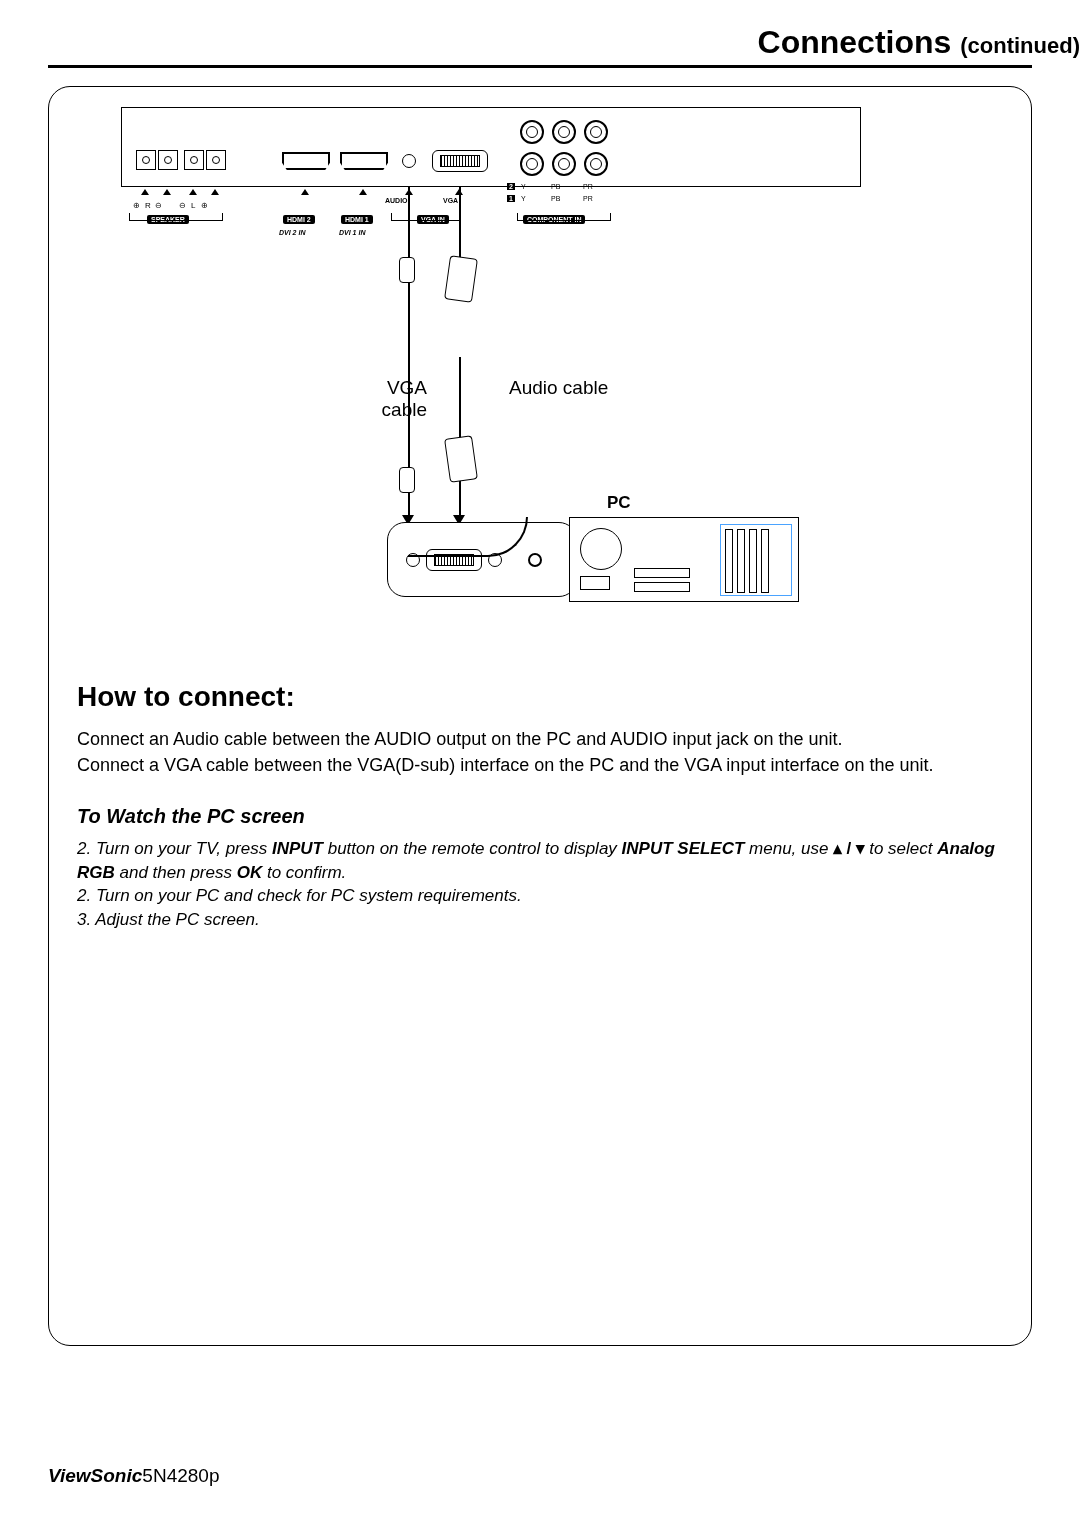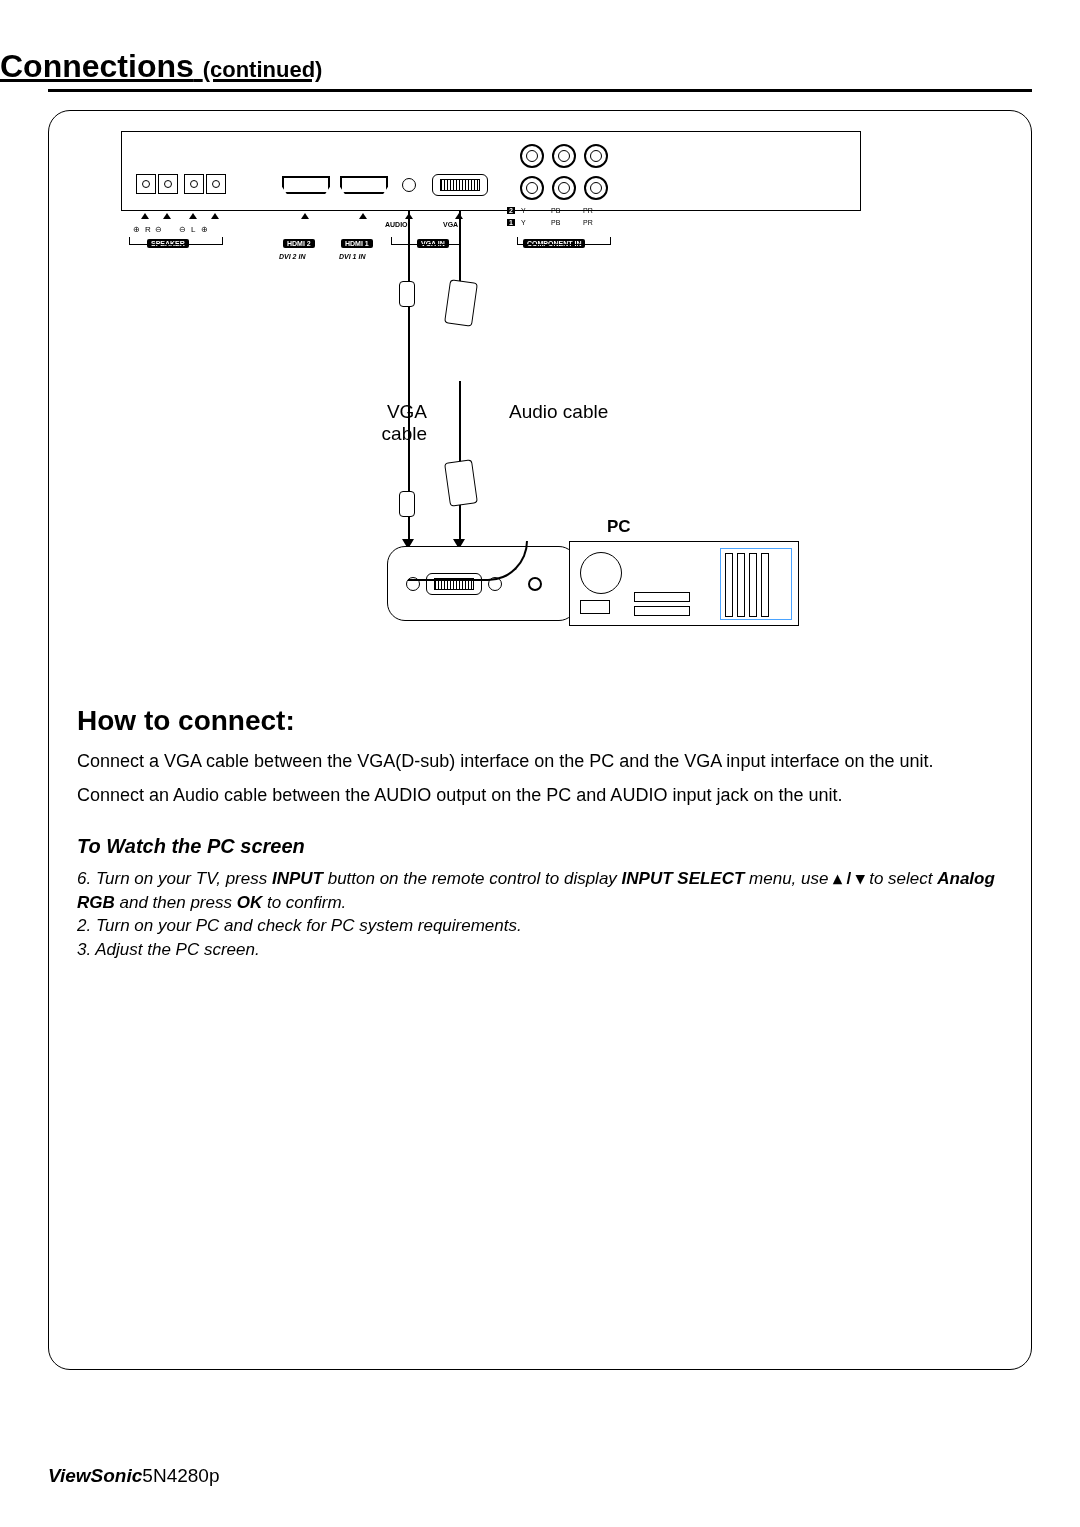--- a/index.html
+++ b/index.html
@@ -5,25 +5,24 @@
   * { box-sizing: border-box; margin: 0; padding: 0; }
   body {
     font-family: Arial, Helvetica, sans-serif;
     background: #fff;
     width: 1080px;
     height: 1527px;
     position: relative;
     color: #000;
   }
   .page-title {
-    text-align: left;
+    text-align: right;
     font-size: 32px;
     font-weight: bold;
-    padding-top: 48px;
-    text-decoration: underline;
+    padding-top: 24px;
   }
   .page-title .cont {
     font-size: 22px;
     font-weight: bold;
   }
   .title-underline {
     border-bottom: 3px solid #000;
     margin: 4px 48px 0 48px;
   }
   .section-box {
@@ -254,27 +253,27 @@
         <div style="position:absolute;left:28px;top:4px;width:8px;height:64px;border:1px solid #000"></div>
         <div style="position:absolute;left:40px;top:4px;width:8px;height:64px;border:1px solid #000"></div>
       </div>
     </div>
 
     <div style="position:absolute;left:359px;top:420px;width:120px;height:40px;border-bottom:2px solid #000;border-right:2px solid #000;border-bottom-right-radius:40px"></div>
   </div>
 
   <div class="text-body">
     <div class="h2">How to connect:</div>
+    <p style="margin-top:8px">Connect an Audio cable between  the AUDIO output on the PC and AUDIO input jack on the unit.</p>
     <p>Connect a VGA cable between the VGA(D-sub) interface on the PC and the VGA input interface on the unit.</p>
-    <p style="margin-top:8px">Connect an Audio cable between  the AUDIO output on the PC and AUDIO input jack on the unit.</p>
 
     <div class="h3">To Watch the PC screen</div>
     <div class="instr">
       <div>
-        <span>6. Turn on your TV, press </span><span class="b">INPUT</span><span> button on the remote control to display </span><span class="b">INPUT SELECT</span><span> menu, use </span><span class="arrow-glyph">▴ / ▾</span><span> to select </span><span class="b">Analog RGB</span><span> and then press </span><span class="b">OK</span><span> to confirm.</span>
+        <span>2. Turn on your TV, press </span><span class="b">INPUT</span><span> button on the remote control to display </span><span class="b">INPUT SELECT</span><span> menu, use </span><span class="arrow-glyph">▴ / ▾</span><span> to select </span><span class="b">Analog RGB</span><span> and then press </span><span class="b">OK</span><span> to confirm.</span>
       </div>
       <div>2. Turn on your PC and check for PC system requirements.</div>
       <div>3. Adjust the PC screen.</div>
     </div>
   </div>
 </div>
 
 <div class="footer">
   <span class="brand">ViewSonic</span>
   <span>5</span>

